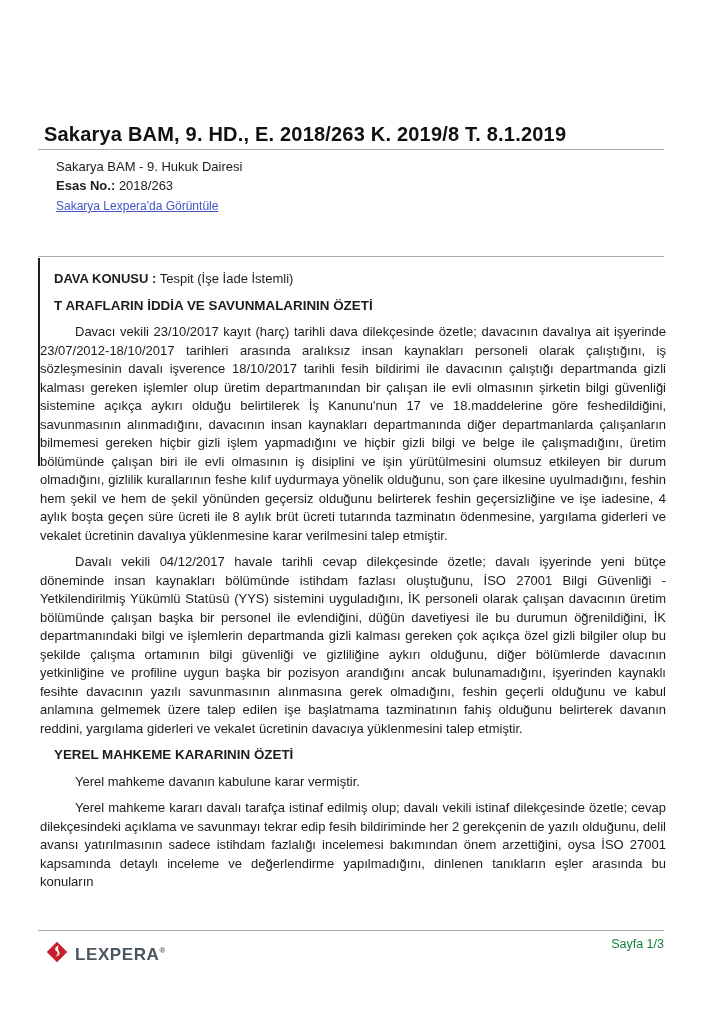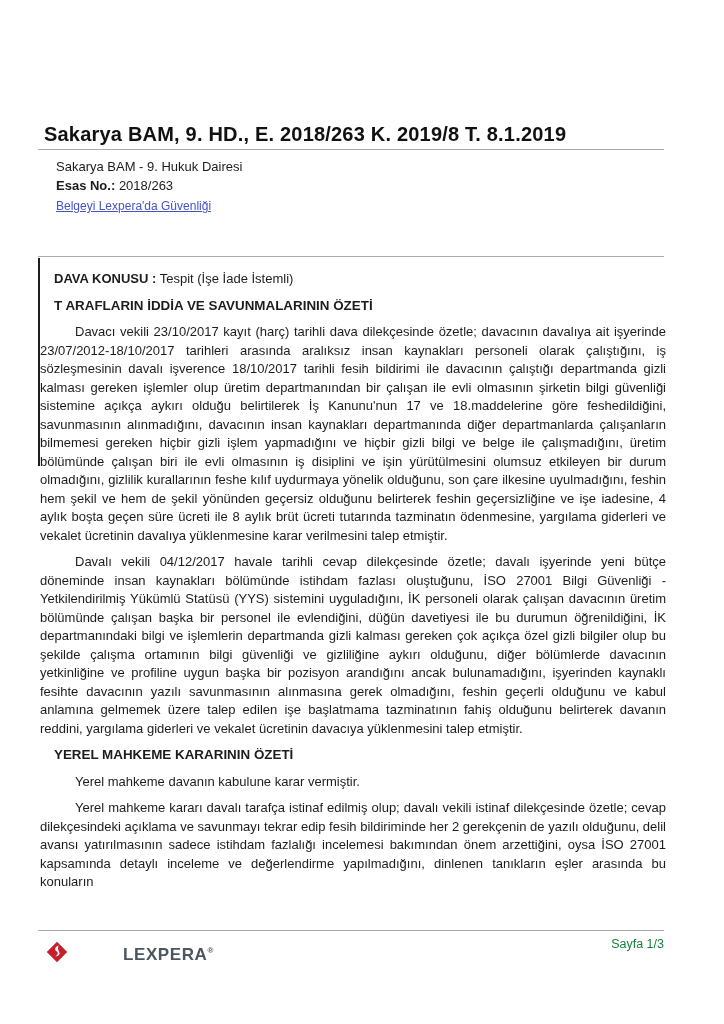--- a/index.html
+++ b/index.html
@@ -90,21 +90,20 @@
     gap: 7px;
     margin-left: 8px;
     margin-top: 7px;
   }
   .brand-text {
     font-size: 17px;
     font-weight: bold;
     color: #4b5661;
     letter-spacing: 0.6px;
     line-height: 1;
-    margin-left: 48px;
   }
   .brand-text sup {
     font-size: 8px;
     font-weight: bold;
     vertical-align: 7px;
     letter-spacing: 0;
   }
   .page-num {
     font-size: 12.5px;
     color: #15803d;
@@ -116,21 +115,21 @@
 
 <div class="page">
 
   <h1 class="doc-title">Sakarya BAM, 9. HD., E. 2018/263 K. 2019/8 T. 8.1.2019</h1>
 
   <div class="rule rule-top"></div>
 
   <div class="meta">
     <div>Sakarya BAM - 9. Hukuk Dairesi</div>
     <div><span class="label">Esas No.:</span> <span>2018/263</span></div>
-    <a class="doc-link">Belgeyi Lexpera'da Güvenliği</a>
+    <a class="doc-link">Sakarya Lexpera'da Görüntüle</a>
   </div>
 
   <div class="rule rule-mid"></div>
 
   <div class="blockquote-border"></div>
 
   <div class="decision">
     <div class="line"><span class="label">DAVA KONUSU :</span> <span>Tespit (İşe İade İstemli)</span></div>
     <div class="heading">T ARAFLARIN İDDİA VE SAVUNMALARININ ÖZETİ</div>
     <p class="para">Davacı vekili 23/10/2017 kayıt (harç) tarihli dava dilekçesinde özetle; davacının davalıya ait işyerinde 23/07/2012-18/10/2017 tarihleri arasında aralıksız insan kaynakları personeli olarak çalıştığını, iş sözleşmesinin davalı işverence 18/10/2017 tarihli fesih bildirimi ile davacının çalıştığı departmanda gizli kalması gereken işlemler olup üretim departmanından bir çalışan ile evli olmasının şirketin bilgi güvenliği sistemine açıkça aykırı olduğu belirtilerek İş Kanunu'nun 17 ve 18.maddelerine göre feshedildiğini, savunmasının alınmadığını, davacının insan kaynakları departmanında diğer departmanlarda çalışanların bilmemesi gereken hiçbir gizli işlem yapmadığını ve hiçbir gizli bilgi ve belge ile çalışmadığını, üretim bölümünde çalışan biri ile evli olmasının iş disiplini ve işin yürütülmesini olumsuz etkileyen bir durum olmadığını, gizlilik kurallarının feshe kılıf uydurmaya yönelik olduğunu, son çare ilkesine uyulmadığını, feshin hem şekil ve hem de şekil yönünden geçersiz olduğunu belirterek feshin geçersizliğine ve işe iadesine, 4 aylık boşta geçen süre ücreti ile 8 aylık brüt ücreti tutarında tazminatın ödenmesine, yargılama giderleri ve vekalet ücretinin davalıya yüklenmesine karar verilmesini talep etmiştir.</p>

